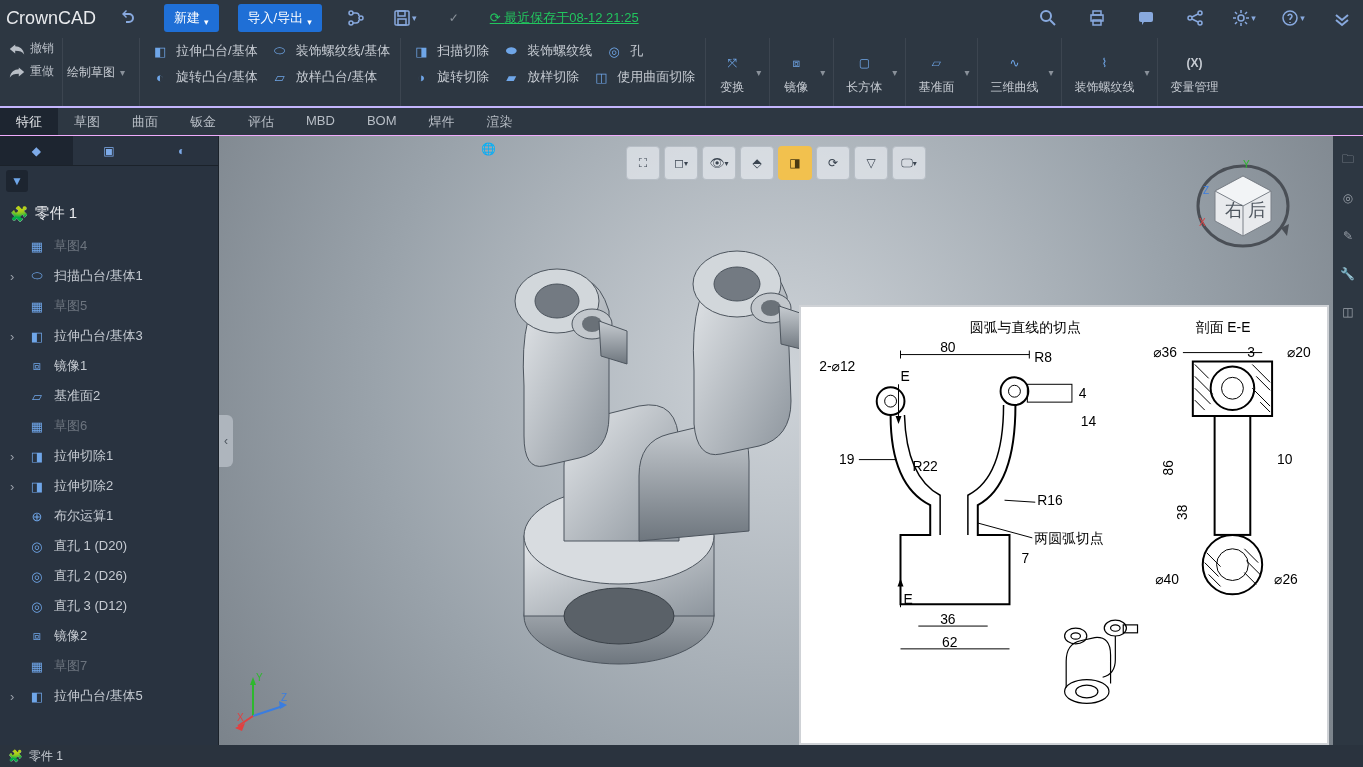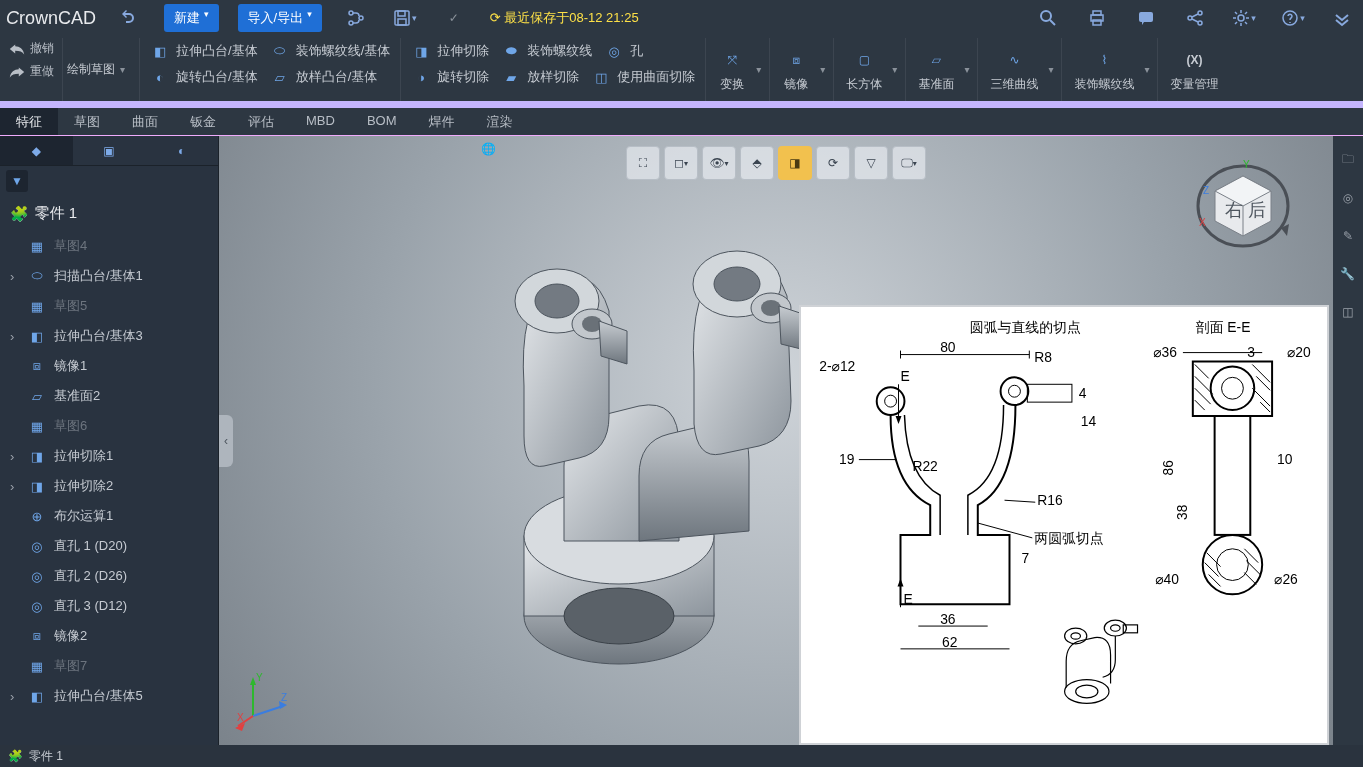--- a/index.html
+++ b/index.html
@@ -4,27 +4,27 @@
 <style>
 * { margin:0; padding:0; box-sizing:border-box; font-family:"Microsoft YaHei",Arial,sans-serif; }
 body { width:1363px; height:767px; background:#2d3742; color:#d0d4d8; font-size:12px; overflow:hidden; position:relative; }
 
 
 .titlebar { height:36px; display:flex; align-items:center; background:#2d3742; padding:0 6px; gap:19px; }
 .logo { font-size:18px; font-weight:500; color:#e8eaed; letter-spacing:0; }
 .logo .c { font-style:italic; }
 .docname { font-size:19px; color:#e8eaed; margin-left:4px; font-weight:400; }
 .titlebar .tb-btn { width:30px; height:30px; display:flex; align-items:center; justify-content:center; border-radius:3px; cursor:pointer; color:#88a9de; }
-.btn-primary { background:#1f6fd6; color:#fff; padding:5px 10px; border-radius:3px; font-size:13px; display:flex; align-items:flex-start; gap:4px; cursor:pointer; }
+.btn-primary { background:#1f6fd6; color:#fff; padding:5px 10px; border-radius:3px; font-size:13px; display:flex; align-items:flex-end; gap:4px; cursor:pointer; }
 .btn-primary:after { content:"▾"; font-size:9px; }
-.save-info { color:#fde047; font-size:13px; cursor:pointer; padding-left:2px; }
+.save-info { color:#22c55e; font-size:13px; text-decoration:underline; cursor:pointer; padding-left:2px; }
 .titlebar .spacer { flex:1; }
 
 
-.ribbon { display:flex; background:#2d3742; padding:2px 8px 0 8px; height:72px; border-bottom:7px solid #c4b5fd; }
+.ribbon { display:flex; background:#2d3742; padding:2px 8px 0 8px; height:72px; border-bottom:2px solid #c4b5fd; }
 .ribbon-left { display:flex; flex-direction:column; gap:2px; padding-right:8px; border-right:1px solid #3c4550;}
 .undo-row { display:flex; align-items:center; gap:4px; color:#b8bec6; font-size:12px; padding:2px 0;}
 .undo-row svg { width:18px; height:14px; }
 .sketch-drop { display:flex; align-items:center; gap:3px; color:#c6cbd2; padding:6px 4px;}
 .ribbon-group { display:flex; flex-direction:column; padding:0 10px; border-right:1px solid #3c4550; flex:0 0 auto; }
 .ribbon-row { display:flex; gap:12px; padding:3px 0; }
 .ribbon-item { display:flex; align-items:center; gap:6px; color:#c6cbd2; font-size:13px; cursor:pointer; white-space:nowrap;}
 .ribbon-item .ico { width:20px; height:20px; display:flex; align-items:center; justify-content:center; color:#6fa6e8;}
 .ribbon-big { display:flex; flex-direction:column; align-items:center; padding:4px 6px; gap:2px; color:#c6cbd2; cursor:pointer; }
 .ribbon-big .ico { width:28px; height:28px; color:#6fa6e8; display:flex; align-items:center; justify-content:center;}
@@ -196,21 +196,21 @@
       <div class="ribbon-item">
           <span class="ico">▱</span>
           <span>放样凸台/基体</span>
         </div>
     </div>
   </div>
   <div class="ribbon-group">
     <div class="ribbon-row">
       <div class="ribbon-item">
           <span class="ico">◨</span>
-          <span>拉伸切除</span>
+          <span>扫描切除</span>
         </div>
       <div class="ribbon-item">
           <span class="ico">⬬</span>
           <span>装饰螺纹线</span>
         </div>
       <div class="ribbon-item">
           <span class="ico">◎</span>
           <span>孔</span>
         </div>
     </div>

